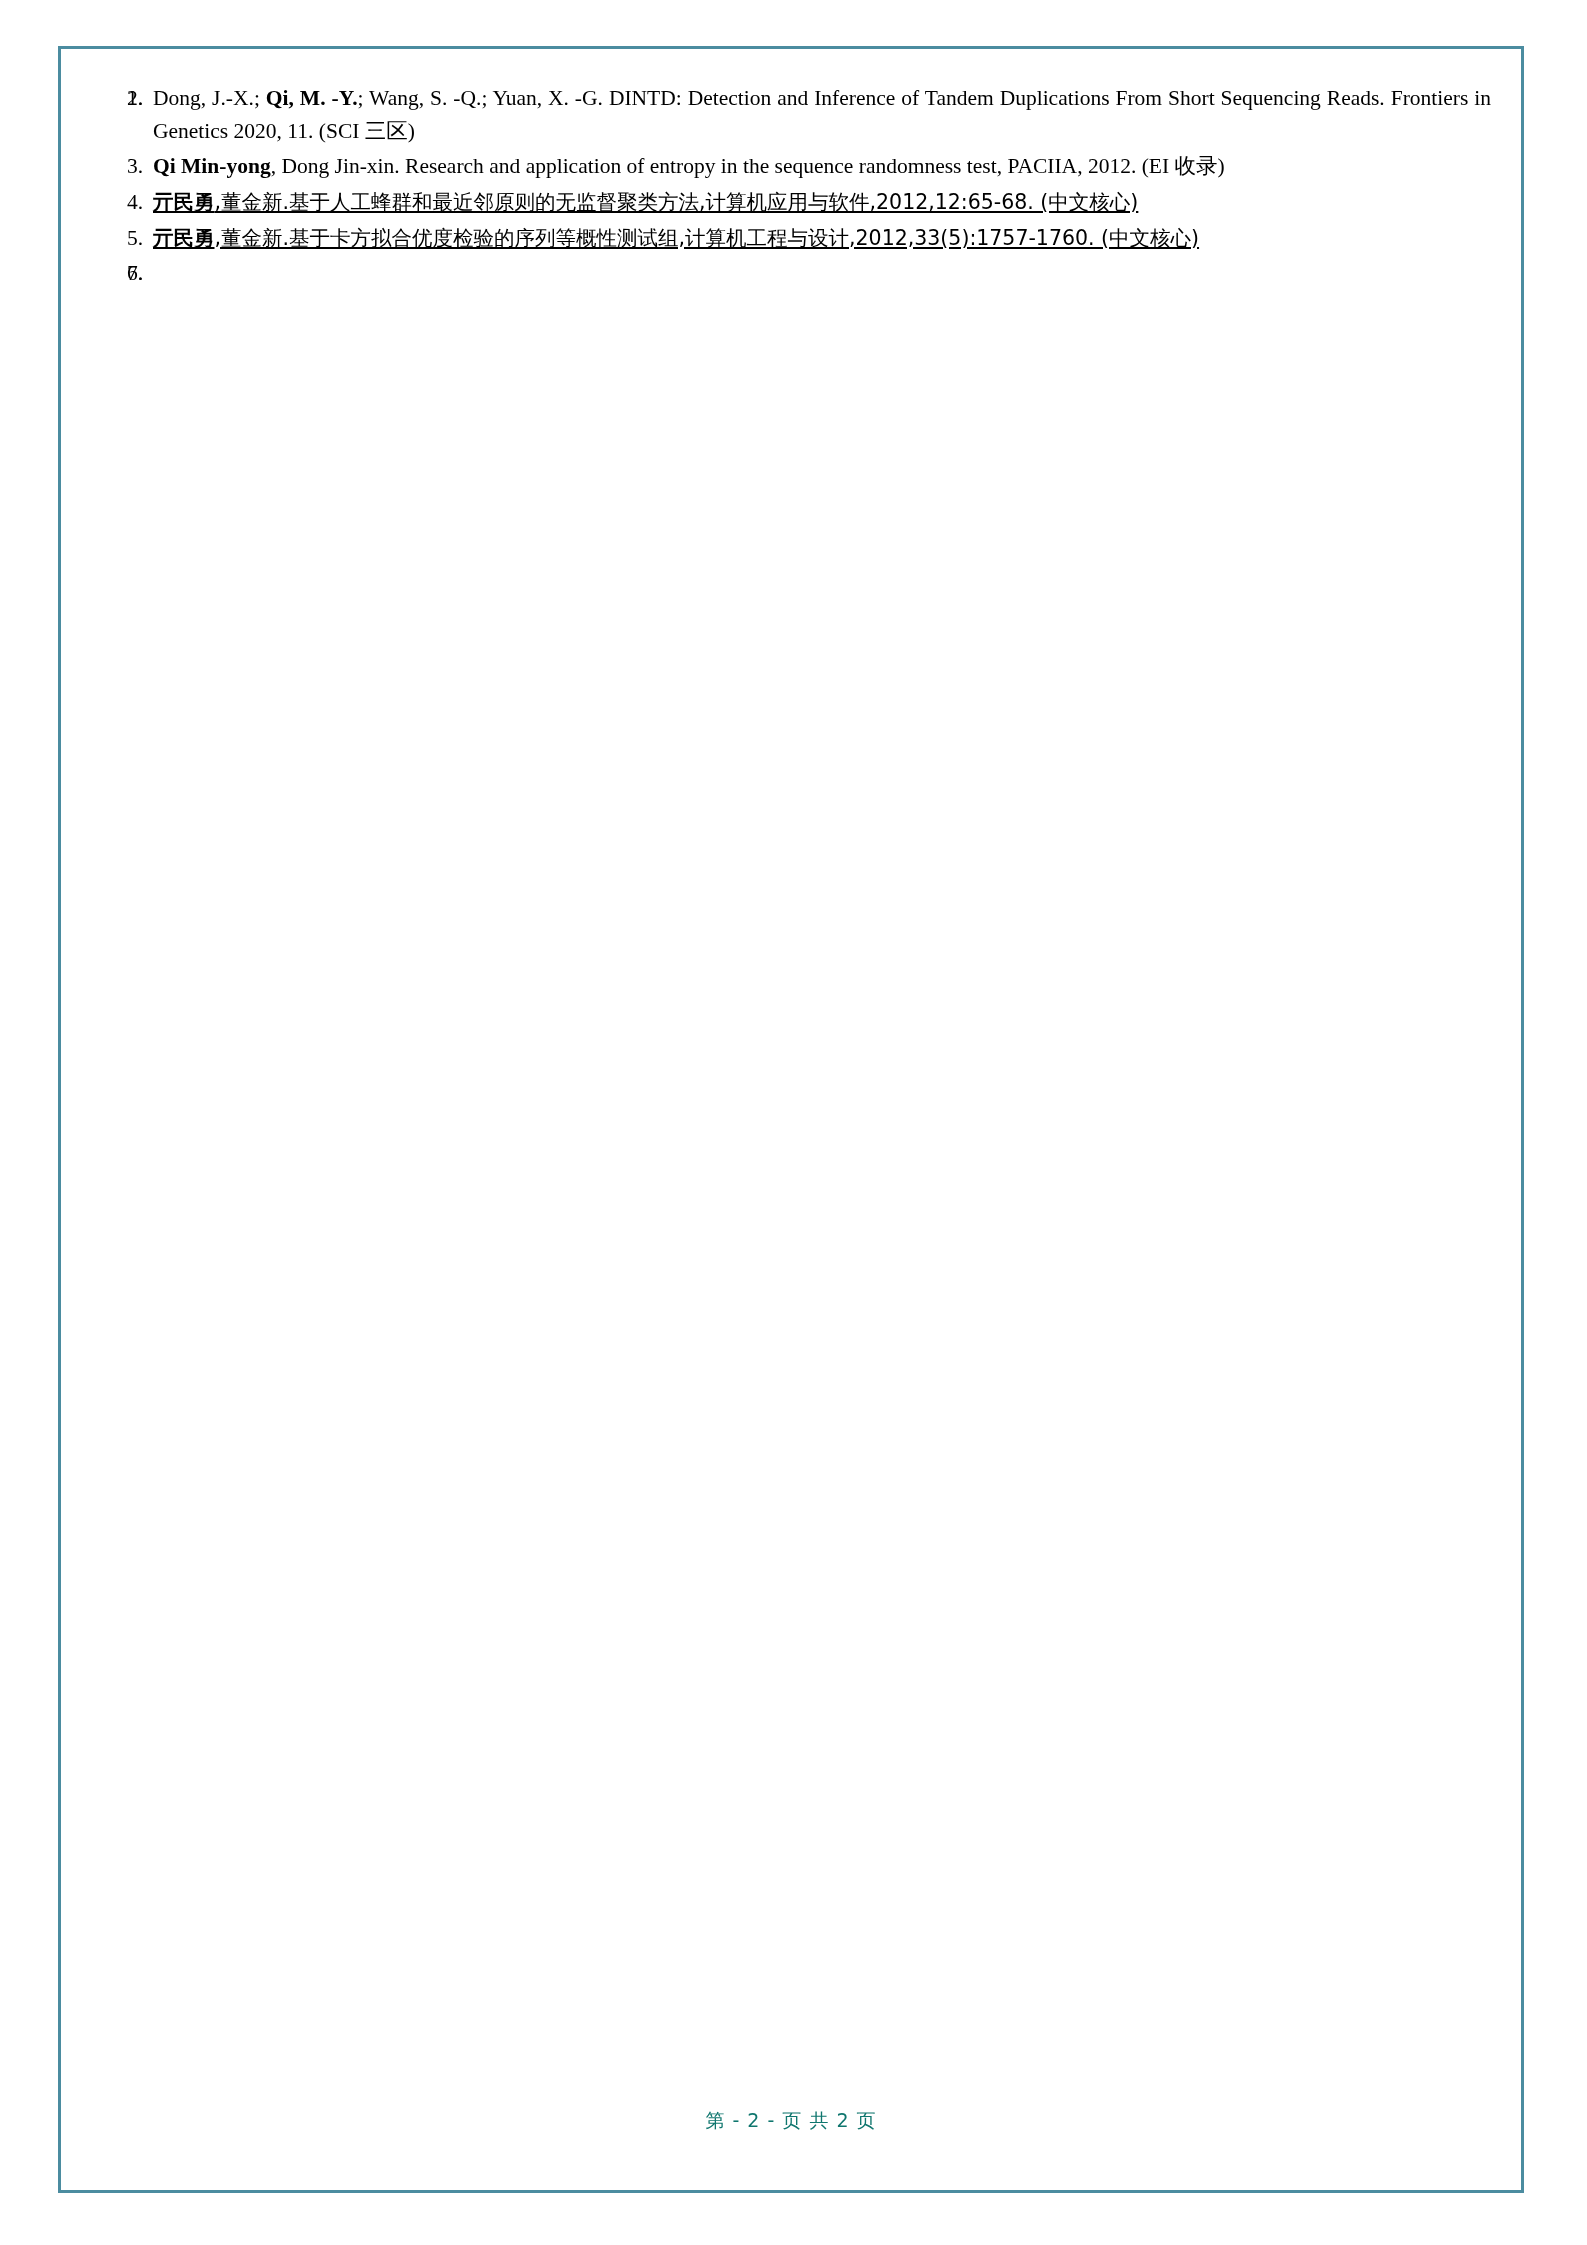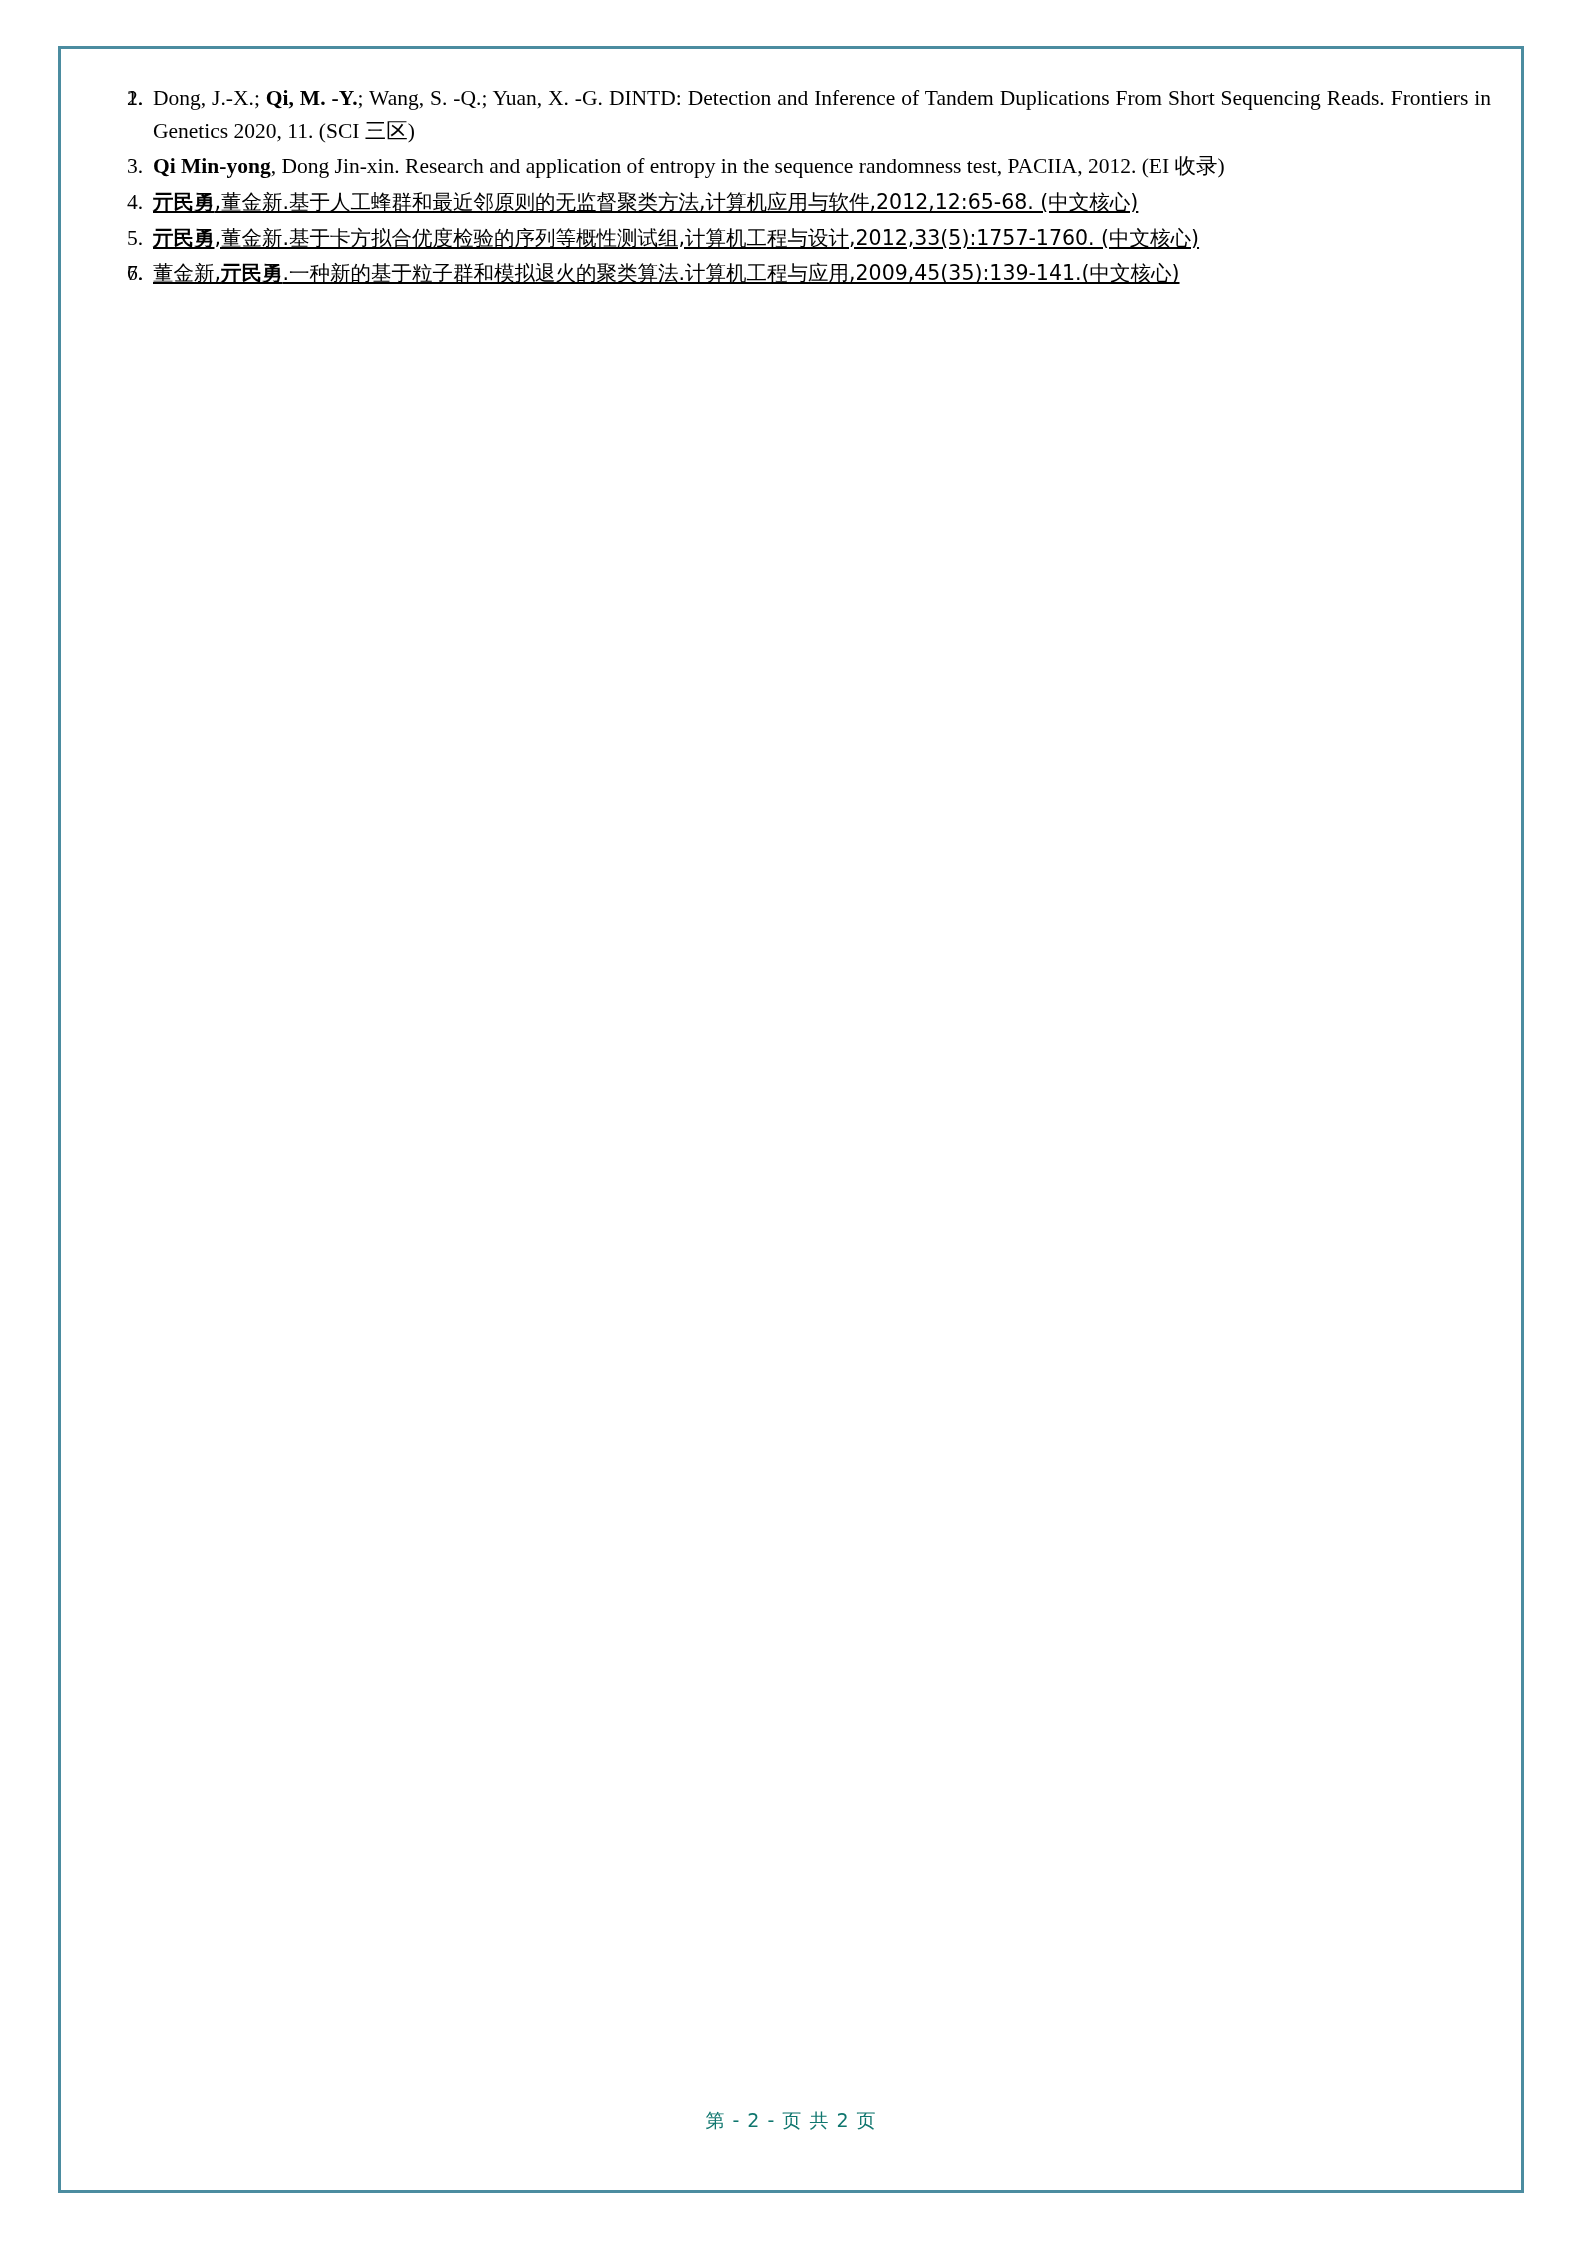--- a/index.html
+++ b/index.html
@@ -76,17 +76,17 @@
 
 <div class="page">
   <div class="content">
     <ol class="reflist">
         <li><span class="num">1.</span></li>
         <li><span class="num">2.</span><span><span>Dong, J.-X.; </span><b>Qi, M. -Y.</b><span>; Wang, S. -Q.; Yuan, X. -G. DINTD: Detection and Inference of Tandem Duplications From Short Sequencing Reads. Frontiers in Genetics 2020, 11. (SCI 三区)</span></span></li>
         <li><span class="num">3.</span><span><b>Qi Min-yong</b><span>, Dong Jin-xin. Research and application of entropy in the sequence randomness test, PACIIA, 2012. (EI 收录)</span></span></li>
         <li><span class="num">4.</span><span><b class="cn">亓民勇</b><span class="cn">,董金新.基于人工蜂群和最近邻原则的无监督聚类方法,计算机应用与软件,2012,12:65-68. (中文核心)</span></span></li>
         <li><span class="num">5.</span><span><b class="cn">亓民勇</b><span class="cn">,董金新.基于卡方拟合优度检验的序列等概性测试组,计算机工程与设计,2012,33(5):1757-1760. (中文核心)</span></span></li>
         <li><span class="num">6.</span></li>
-        <li><span class="num">7.</span><span><span class="cn">董金新,</span><b class="cn">亓民勇</b><span class="cn">.一种新的基于粒子群和模拟退火的聚类算法.计算机工程与应用,2009,45(35):139-141.(中文核心)</span></span></li>
+        <li><span class="num">7.</span></li>
       </ol>
   </div>
   <div class="footer">第 - 2 - 页 共 2 页</div>
 </div>
 
 </body></html>

